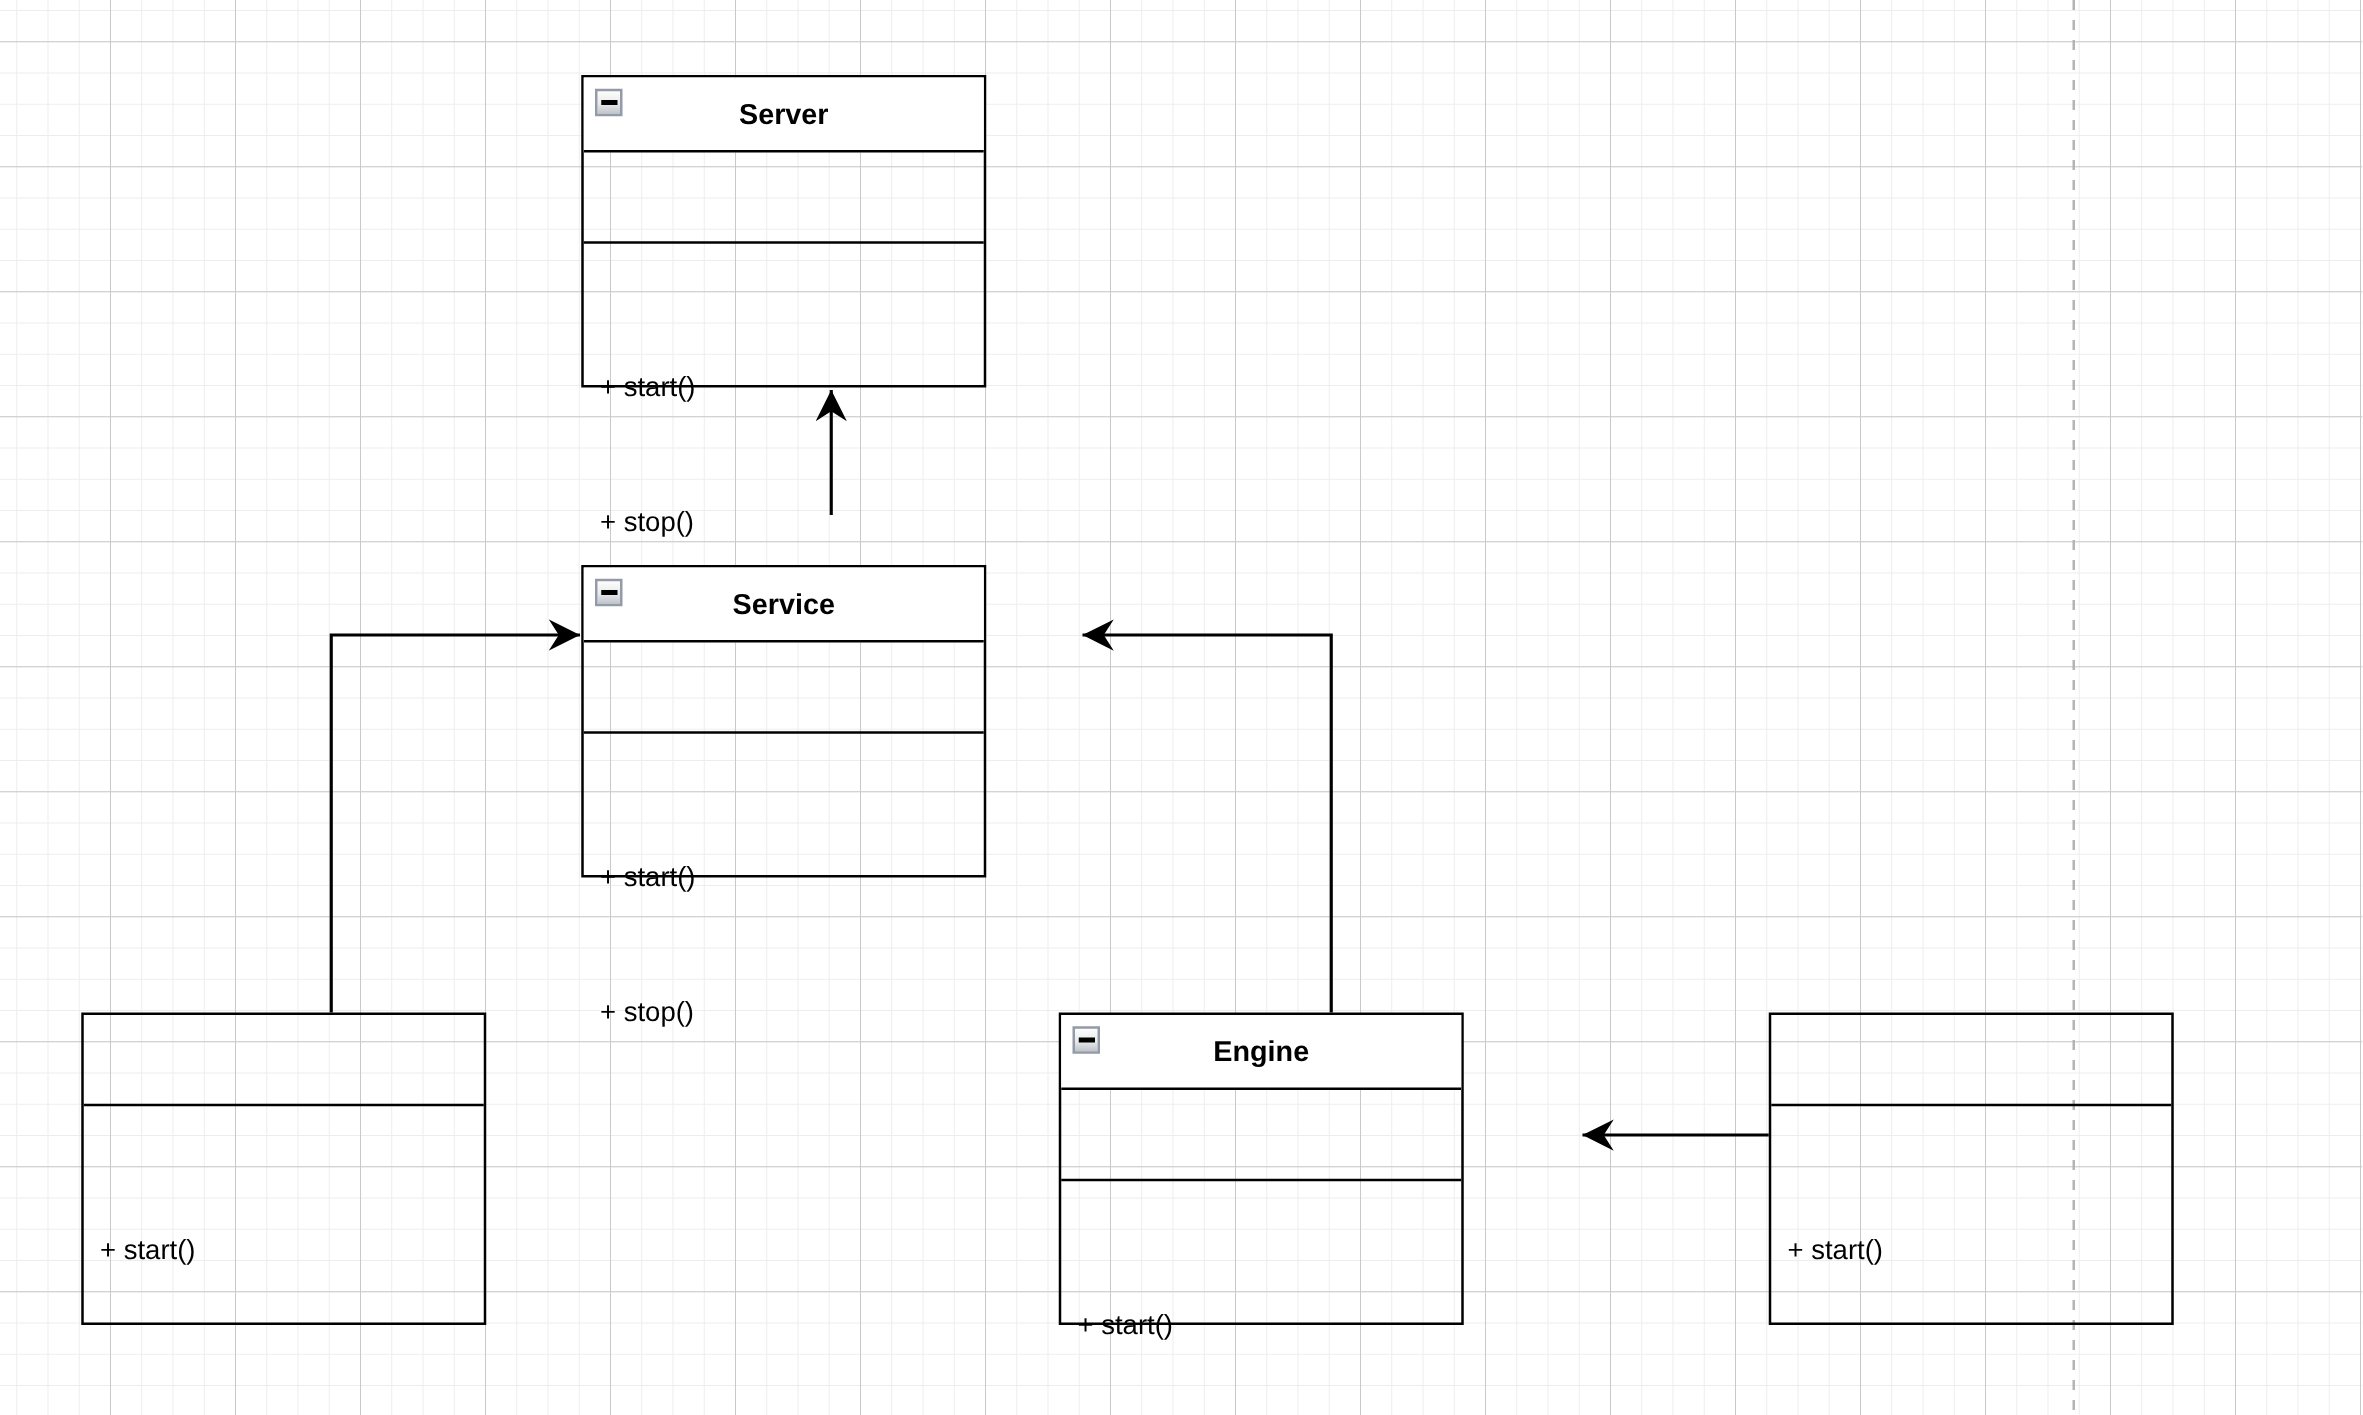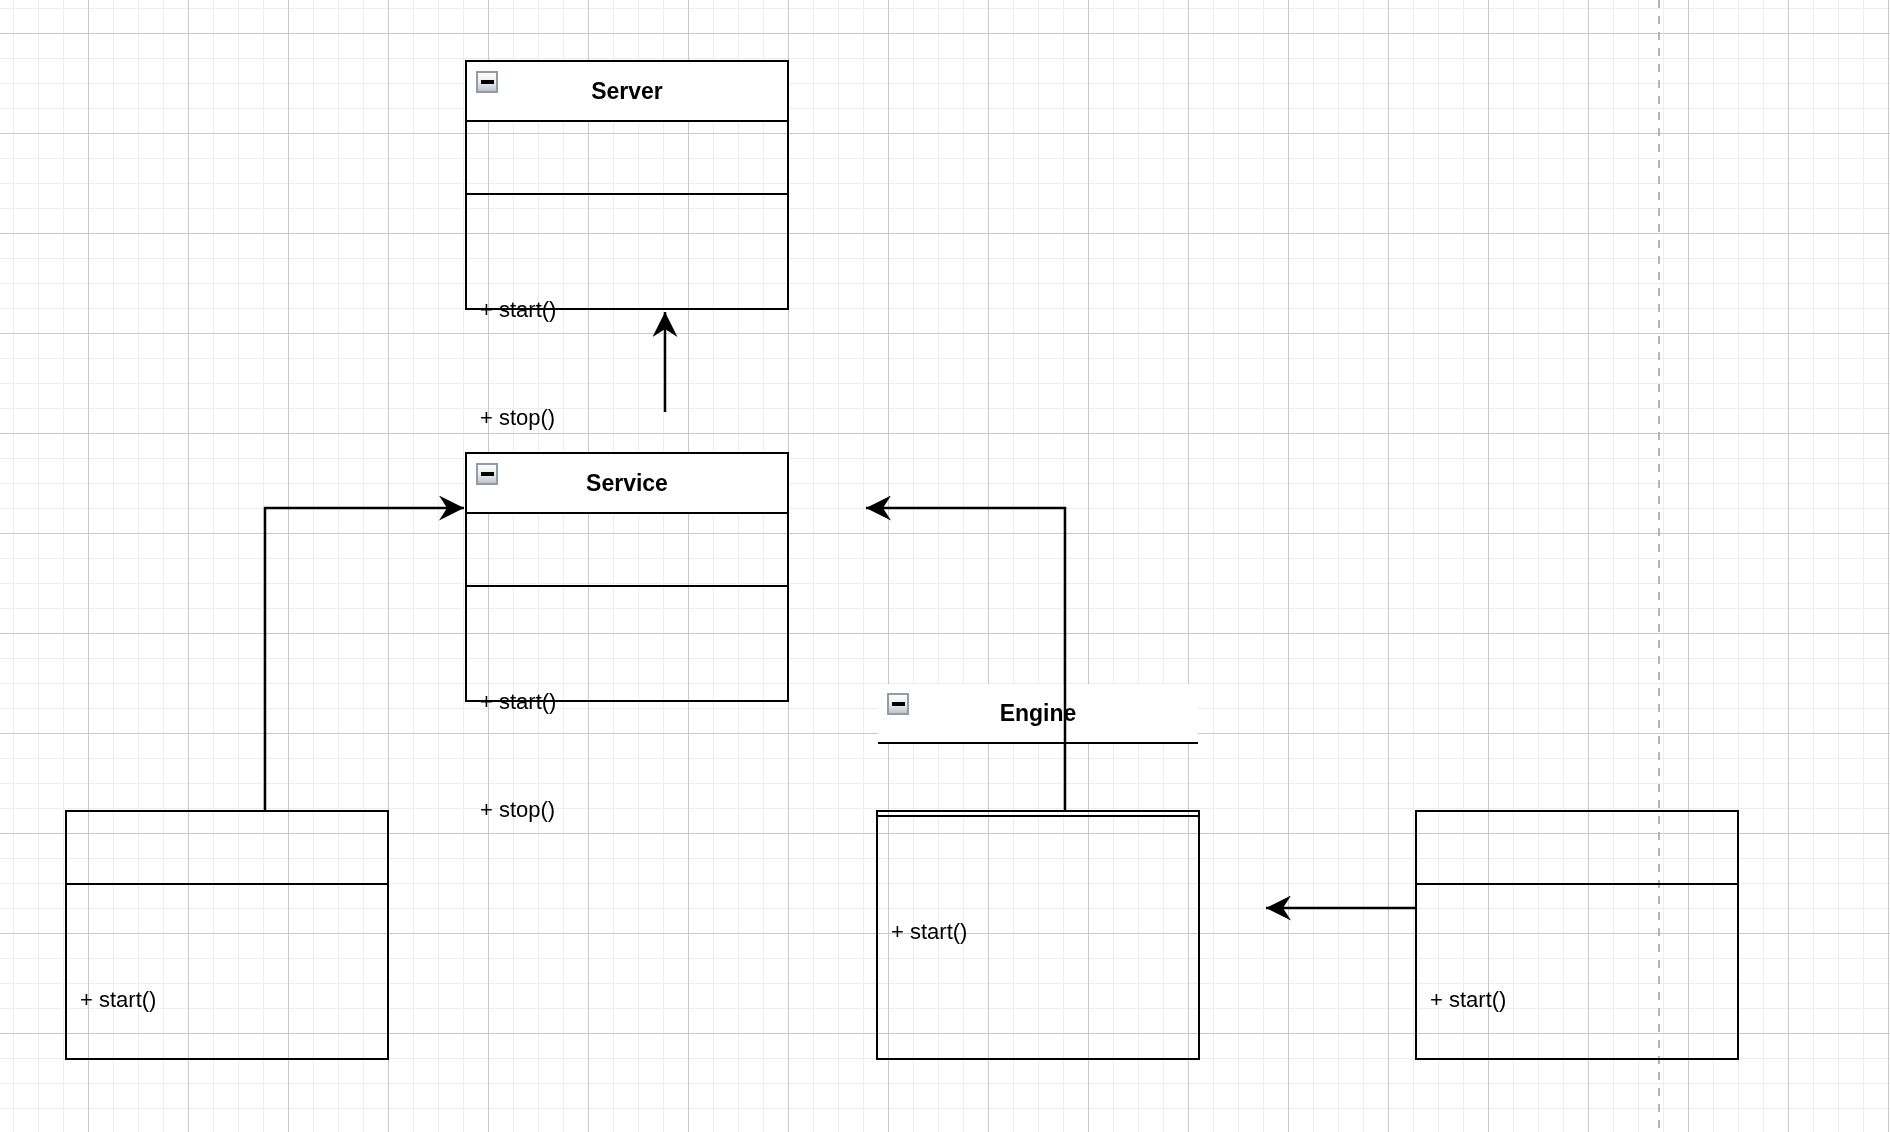--- a/index.html
+++ b/index.html
@@ -37,21 +37,21 @@
     height: 250px;
     border: 2.5px solid #000;
     background: transparent;
     display: flex;
     flex-direction: column;
     z-index: 2;
   }
   #box-server    { left: 465px;  top: 60px;  }
   #box-service   { left: 465px;  top: 412px; margin-top: 40px; }
   #box-connector { left: 65px;   top: 810px; }
-  #box-engine    { left: 876px;  top: 810px; justify-content: flex-end; }
+  #box-engine    { left: 847px;  top: 810px; }
   #box-context   { left: 1415px; top: 810px; }
 
   .uml-title {
     position: relative;
     height: 60px;
     flex: 0 0 60px;
     background: #ffffff;
     border-bottom: 2.5px solid #000;
     display: flex;
     align-items: center;

